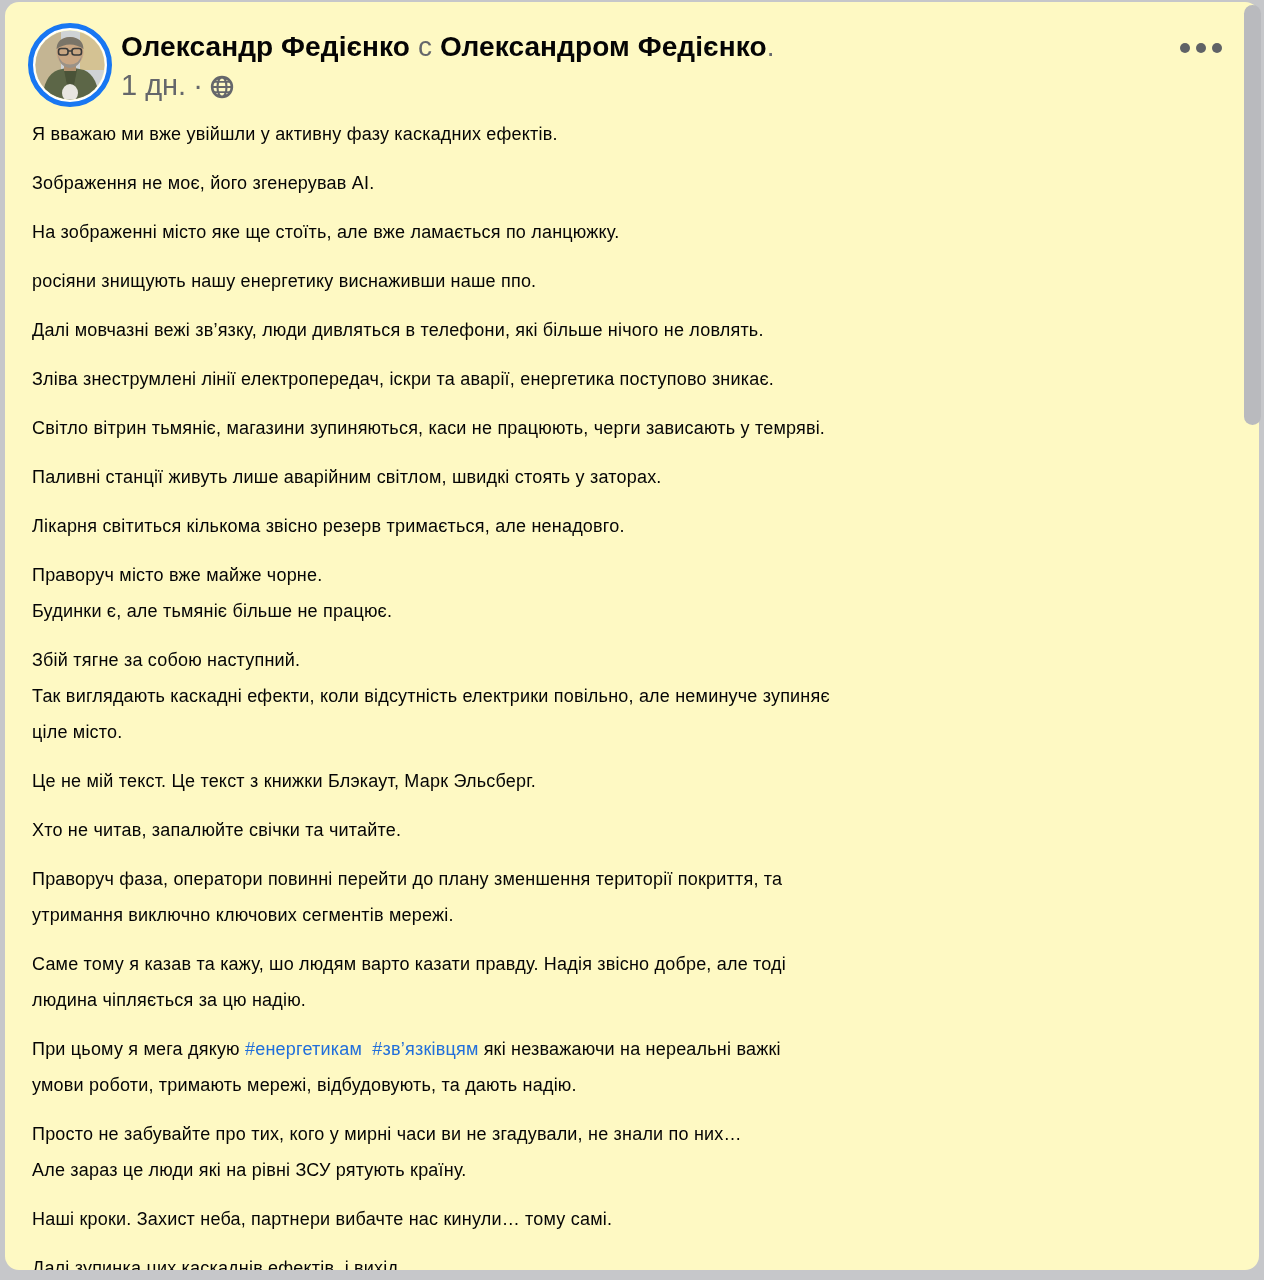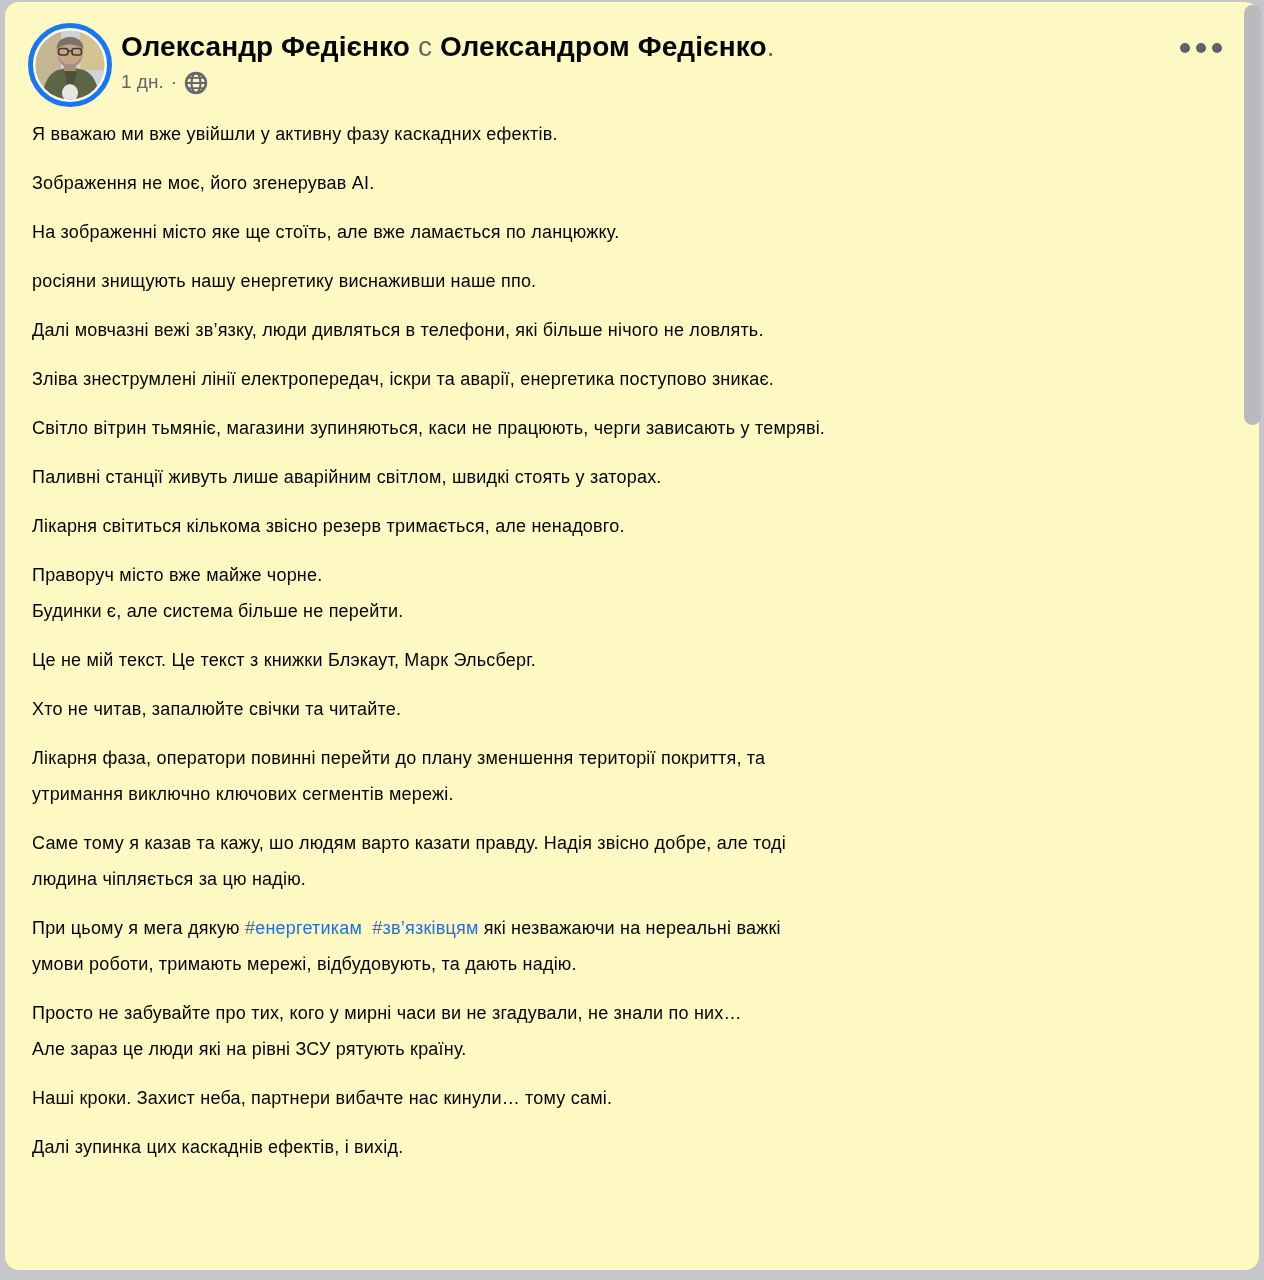--- a/index.html
+++ b/index.html
@@ -36,21 +36,21 @@
     letter-spacing: 0.1px;
   }
   .name-line .author { font-weight: 700; cursor: pointer; }
   .name-line .connector { color: #65676B; font-weight: 400; }
   .name-line .suffix { color: #65676B; font-weight: 400; }
   .meta-line {
     display: flex;
     align-items: center;
     gap: 7px;
     margin-top: 5px;
-    font-size: 19px;
+    font-size: 29px;
     color: #65676B;
   }
   .meta-line .globe { display: inline-flex; margin-top: 2px; }
   .more-button {
     position: absolute;
     top: 26px; right: 30px;
     width: 56px; height: 40px;
     display: flex;
     align-items: center;
     justify-content: center;
@@ -155,24 +155,27 @@
       <p class="para"><span>Я вважаю ми вже увійшли у активну фазу каскадних ефектів.</span></p>
       <p class="para"><span>Зображення не моє, його згенерував AI.</span></p>
       <p class="para"><span>На зображенні місто яке ще стоїть, але вже ламається по ланцюжку.</span></p>
       <p class="para"><span>росіяни знищують нашу енергетику виснаживши наше ппо.</span></p>
       <p class="para"><span>Далі мовчазні вежі зв’язку, люди дивляться в телефони, які більше нічого не ловлять.</span></p>
       <p class="para"><span>Зліва знеструмлені лінії електропередач, іскри та аварії, енергетика поступово зникає.</span></p>
       <p class="para"><span>Світло вітрин тьмяніє, магазини зупиняються, каси не працюють, черги зависають у темряві.</span></p>
       <p class="para"><span>Паливні станції живуть лише аварійним світлом, швидкі стоять у заторах.</span></p>
       <p class="para"><span>Лікарня світиться кількома звісно резерв тримається, але ненадовго.</span></p>
       <p class="para"><span>Праворуч місто вже майже чорне.
-Будинки є, але система більше не перейти.</span></p>
+Будинки є, але тьмяніє більше не працює.</span></p>
+      <p class="para"><span>Збій тягне за собою наступний.
+Так виглядають каскадні ефекти, коли відсутність електрики повільно, але неминуче зупиняє
+ціле місто.</span></p>
       <p class="para"><span>Це не мій текст. Це текст з книжки Блэкаут, Марк Эльсберг.</span></p>
       <p class="para"><span>Хто не читав, запалюйте свічки та читайте.</span></p>
-      <p class="para"><span>Лікарня фаза, оператори повинні перейти до плану зменшення території покриття, та
+      <p class="para"><span>Праворуч фаза, оператори повинні перейти до плану зменшення території покриття, та
 утримання виключно ключових сегментів мережі.</span></p>
       <p class="para"><span>Саме тому я казав та кажу, шо людям варто казати правду. Надія звісно добре, але тоді
 людина чіпляється за цю надію.</span></p>
       <p class="para"><span>При цьому я мега дякую </span><a class="hashtag" href="#">#енергетикам</a><span>  </span><a class="hashtag" href="#">#зв’язківцям</a><span> які незважаючи на нереальні важкі
 умови роботи, тримають мережі, відбудовують, та дають надію.</span></p>
       <p class="para"><span>Просто не забувайте про тих, кого у мирні часи ви не згадували, не знали по них…
 Але зараз це люди які на рівні ЗСУ рятують країну.</span></p>
       <p class="para"><span>Наші кроки. Захист неба, партнери вибачте нас кинули… тому самі.</span></p>
       <p class="para"><span>Далі зупинка цих каскаднів ефектів, і вихід.</span></p>
     </div>

